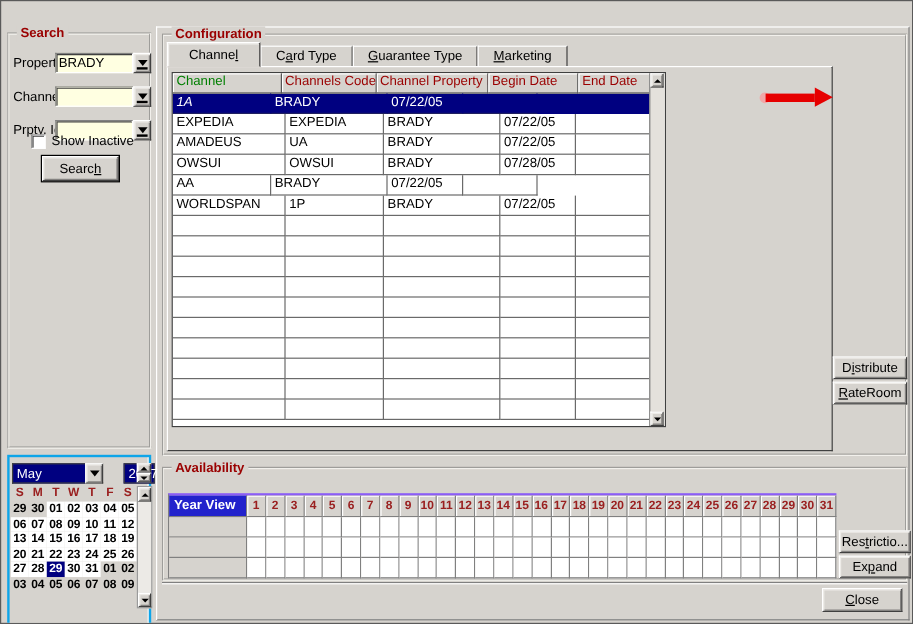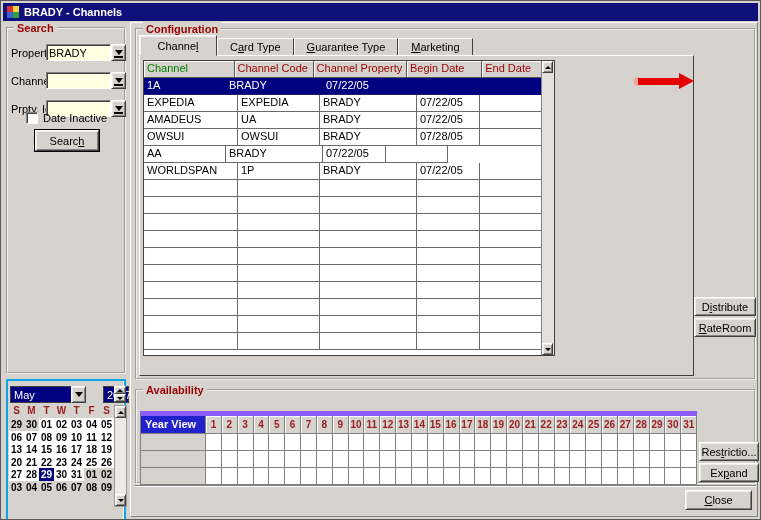--- a/index.html
+++ b/index.html
@@ -136,21 +136,21 @@
   .arrow-tail { position: absolute; left: 0; top: 4px; width: 9px; height: 9px;
     border-radius: 50%; background: #f0a8a8; }
   .arrow-shaft { position: absolute; left: 5px; top: 5px; width: 41px; height: 7px; background: #e60000; }
   .arrow-head { position: absolute; left: 46px; top: 0; width: 0; height: 0;
     border-top: 8.5px solid transparent; border-bottom: 8.5px solid transparent;
     border-left: 15px solid #e60000; }
 
   
   .avail-group { left: 134px; top: 388px; width: 621px; height: 95px; }
   .avail-grid { position: absolute; left: 3px; top: 20px; width: 557px;
-    border-left: 1px solid #808080; border-top: 5px solid #8b5cf6; }
+    border-left: 1px solid #808080; border-top: 2px solid #8b5cf6; }
   .av-row { display: flex; height: 17px; }
   .av-row.head { height: 18px; }
   .av-cell { border-right: 1px solid #808080; border-bottom: 1px solid #808080;
     flex: 1; background: #fff; }
   .av-row.head .av-cell { background: #d6d3ce; box-shadow: inset 1px 1px 0 #fff;
     color: #9a2020; font-weight: bold; font-size: 10px; text-align: center; line-height: 17px; }
   .av-first { flex: 0 0 65px; }
   .av-row.head .av-first { background: #2222cc; color: #fff; font-size: 11px;
     text-align: left; padding-left: 4px; box-shadow: none; }
   .av-row .av-first { background: #d6d3ce; }
@@ -159,32 +159,20 @@
 
   .divider { position: absolute; left: 134px; top: 484px; width: 621px; height: 2px;
     border-top: 1px solid #808080; border-bottom: 1px solid #ffffff; }
   .close-btn { position: absolute; left: 684px; top: 489px; width: 67px; height: 20px; }
 </style>
 </head>
 <body>
 
 <div class="window">
 
-  <div class="titlebar">
-    <span style="display:inline-flex">
-      <svg width="14" height="14" aria-hidden="true">
-        <rect x="0" y="0" width="14" height="14" fill="#10107c"></rect>
-        <rect x="1" y="1" width="6" height="6" fill="#e03030"></rect>
-        <rect x="7" y="1" width="6" height="6" fill="#f4d442"></rect>
-        <rect x="1" y="7" width="6" height="6" fill="#3a62d8"></rect>
-        <rect x="7" y="7" width="6" height="6" fill="#2fa03a"></rect>
-      </svg>
-    </span>
-    <span>BRADY - Channels</span>
-  </div>
 
   <div class="right-panel"></div>
 
   <div class="groupbox search-group">
     <span class="group-label">Search</span>
     <div>
         <div class="field-row" style="top: 15px;">
           <span class="f-label">Property</span>
           <input class="f-input sunken" value="BRADY" style="">
           <button class="lov-btn bevel-out">
@@ -204,21 +192,21 @@
           <span class="f-label">Prpty. Id</span>
           <input class="f-input sunken" style="">
           <button class="lov-btn bevel-out">
             <i class="lov-glyph"></i>
             <i class="lov-bar"></i>
           </button>
         </div>
       </div>
     <div class="checkbox-row">
       <span class="checkbox"></span>
-      <span>Date Inactive</span>
+      <span>Show Inactive</span>
     </div>
     <button class="btn search-btn">Searc<span style="text-decoration: underline;">h</span></button>
   </div>
 
   <div class="calendar">
     <div class="cal-month">
       <span class="cal-month-text">May</span>
       <button class="btn cal-month-btn">
           <i class="tri-down"></i>
         </button>
@@ -314,28 +302,28 @@
         <div class="tab active">Channe<span style="text-decoration: underline;">l</span></div>
         <div class="tab">C<span style="text-decoration: underline;">a</span>rd Type</div>
         <div class="tab"><span style="text-decoration: underline;">G</span>uarantee Type</div>
         <div class="tab"><span style="text-decoration: underline;">M</span>arketing</div>
       </div>
 
     <div class="tab-content">
       <div class="data-table">
         <div class="thead">
             <div class="th" style="width: 94px; color: rgb(0, 127, 0);">Channel</div>
-            <div class="th" style="width: 82px; color: rgb(154, 0, 0);">Channel Code</div>
+            <div class="th" style="width: 82px; color: rgb(154, 0, 0);">Channels Code</div>
             <div class="th" style="width: 97px; color: rgb(154, 0, 0);">Channel Property Id</div>
             <div class="th" style="width: 78px; color: rgb(154, 0, 0);">Begin Date</div>
             <div class="th" style="width: 62px; color: rgb(154, 0, 0);">End Date</div>
           </div>
         <div>
             <div class="tr selected">
-              <div class="td" style="width: 82px;">1A</div>
+              <div class="td" style="width: 82px; font-style: italic;">1A</div>
               <div class="td" style="width: 97px;">BRADY</div>
               <div class="td" style="width: 63px;">07/22/05</div>
               <div class="td" style="width: 62px;"></div>
             </div>
             <div class="tr">
               <div class="td" style="width: 94px;">EXPEDIA</div>
               <div class="td" style="width: 82px;">EXPEDIA</div>
               <div class="td" style="width: 97px;">BRADY</div>
               <div class="td" style="width: 63px;">07/22/05</div>
               <div class="td" style="width: 62px;"></div>

